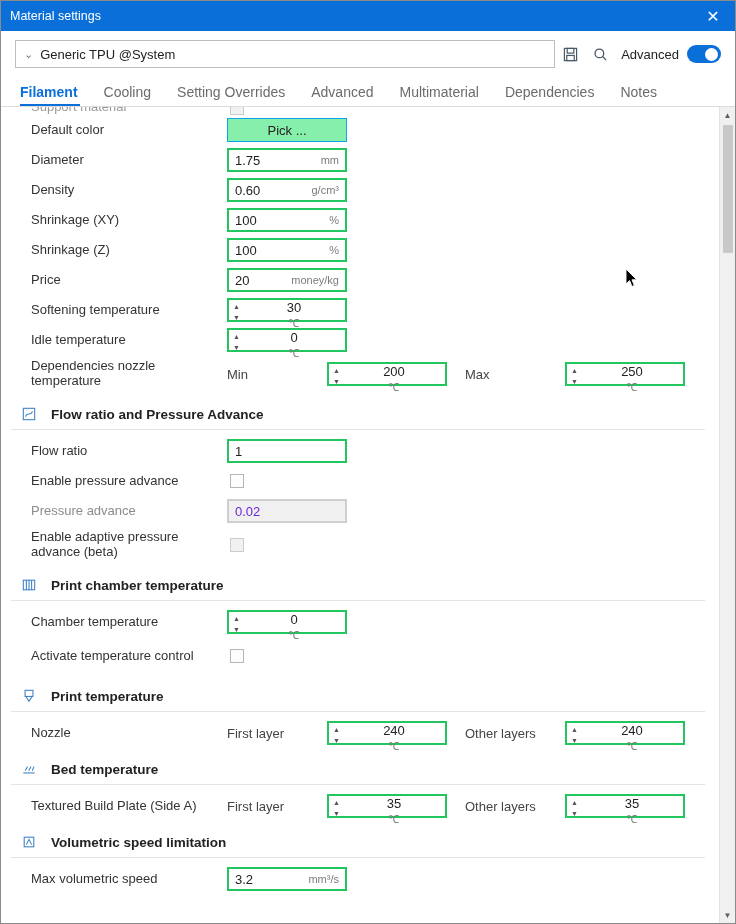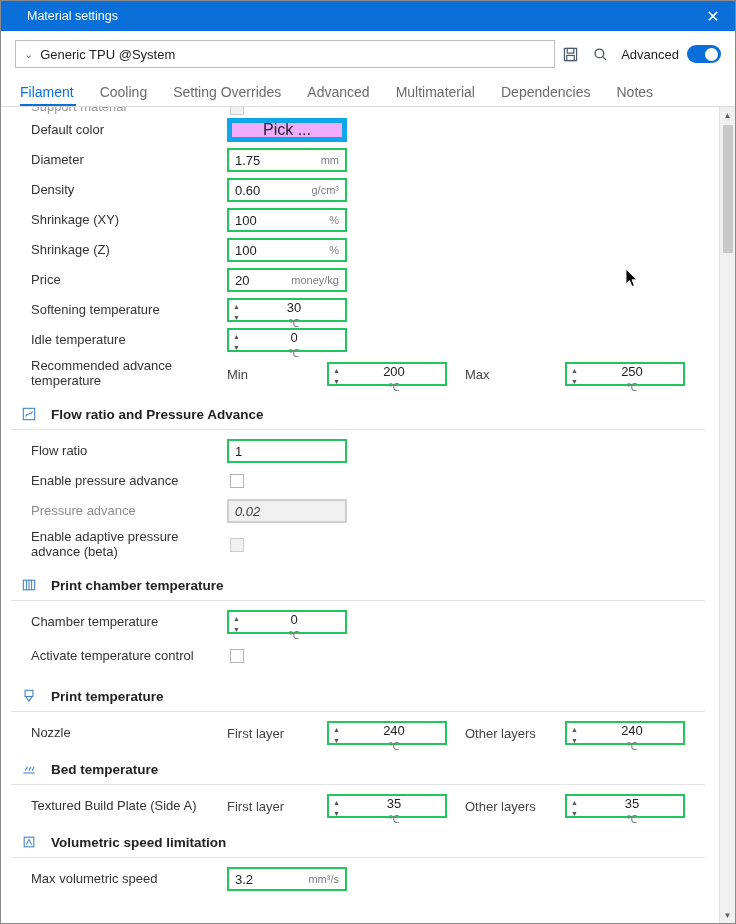--- a/index.html
+++ b/index.html
@@ -19,21 +19,21 @@
     background: #fff;
     position: relative;
   }
   
   .titlebar {
     height: 30px;
     background: #0a6fd8;
     color: #ffffff;
     display: flex; align-items: center;
     flex: 0 0 30px;
-    padding-left: 26px;
+    padding-left: 9px;
     font-size: 12.5px;
   }
   .titlebar .title { flex: 1; }
   .titlebar .close {
     width: 44px; height: 30px;
     display: flex; align-items: center; justify-content: center;
     font-size: 16px; font-weight: 300;
     cursor: default;
   }
   
@@ -94,21 +94,21 @@
   }
   .tab {
     font-size: 14px;
     color: #6b6b6b;
     padding: 0 13px 6px 13px;
     position: relative;
   }
   .tab:first-child { padding-left: 5px; }
   .tab.active {
     color: #0a6fd8;
-    font-weight: normal;
+    font-weight: bold;
     text-align: center;
   }
   .tab.active:after {
     content: "";
     position: absolute;
     left: 5px; right: 11px; bottom: 0;
     height: 2px; background: #0a6fd8;
   }
   
   .body {
@@ -162,37 +162,37 @@
   .field {
     width: 120px;
     height: 24px;
     border: 2px solid #22c55e;
     background: #fff;
     display: flex; align-items: center;
     padding: 0 6px;
     font-size: 13px;
     position: relative;
   }
-  .field.readonly { background: #f0f0f0; color: #404040; border-color: #cfcfcf; font-style: italic; }
+  .field.readonly { background: #f0f0f0; color: #6d28d9; border-color: #cfcfcf; }
   .field .val { flex: 1; }
   .field .unit { color: #7c7c7c; font-size: 11px; }
   .field.spin { padding-left: 20px; flex-direction: column; }
   .spinner {
     position: absolute;
     left: 4px; top: 3px;
     width: 10px; height: 18px;
     display: flex; flex-direction: column; justify-content: space-between;
     color: #555; font-size: 7px; line-height: 7px;
   }
   .pickbtn {
     width: 120px; height: 24px;
-    border: 5px solid #0ea5e9;
-    background: #f0abfc;
+    border: 1px solid #0ea5e9;
+    background: #86efac;
     display: flex; align-items: center; justify-content: center;
-    font-size: 16px;
+    font-size: 13px;
   }
   .chk {
     width: 14px; height: 14px;
     border: 1px solid #b6b6b6;
     background: #fdfdfd;
     margin-left: 3px;
   }
   .chk.dim { background: #f1f1f1; border-color: #cccccc; }
   .sub-label {
     font-size: 13px;
@@ -349,21 +349,21 @@
           <span class="spinner">
               <span>▲</span>
               <span>▼</span>
             </span>
           <span class="val">0</span>
           <span class="unit">℃</span>
         </div>
       </div>
 
       <div class="row tall">
-        <div class="lbl two">Recommended advance temperature</div>
+        <div class="lbl two">Dependencies nozzle temperature</div>
         <div class="sub-label">Min</div>
         <div class="field spin">
           <span class="spinner">
               <span>▲</span>
               <span>▼</span>
             </span>
           <span class="val">200</span>
           <span class="unit">℃</span>
         </div>
         <div class="gap20"></div>

